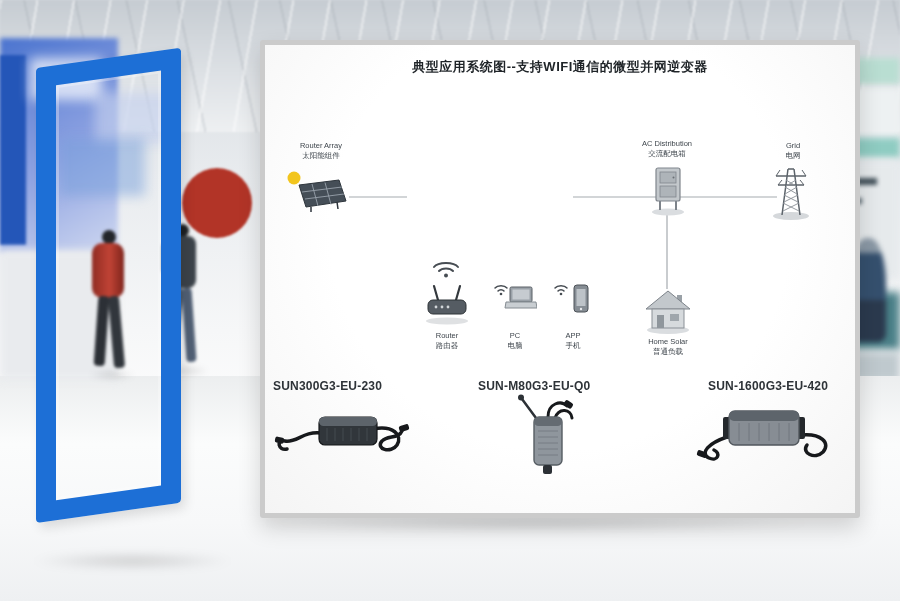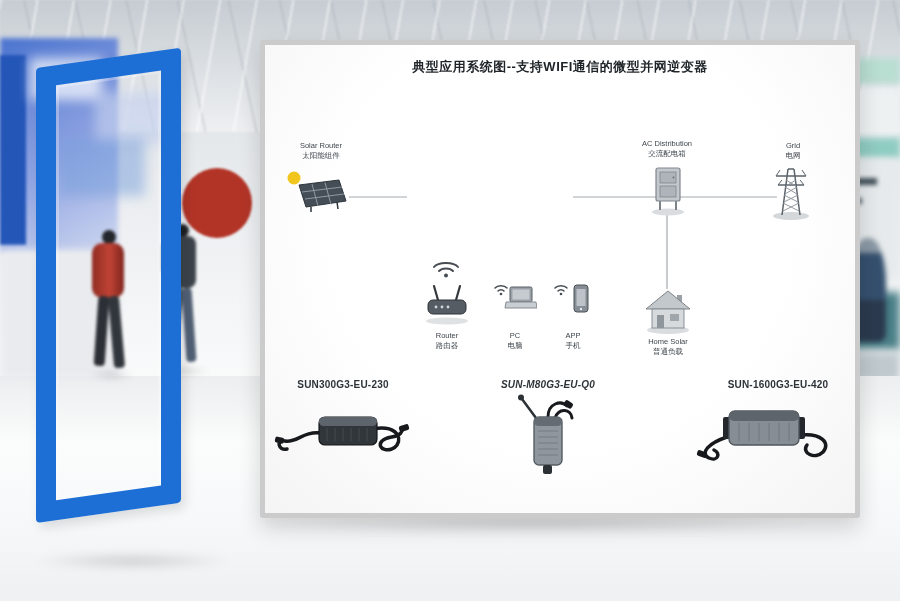--- a/index.html
+++ b/index.html
@@ -67,21 +67,21 @@
       background:#fdfdfd; border:5px solid #cbcbcb; border-radius:3px;
       box-shadow:0 10px 22px rgba(0,0,0,.16), inset 0 0 0 1px #ececec;margin-left:28px; }
   .diagram { position:relative; width:590px; height:468px; background:radial-gradient(ellipse at 50% 40%, #ffffff 55%, #f4f4f4 100%); }
 
   .title-cn { left:0; top:13px; width:590px; text-align:center; font-size:13px; font-weight:bold;
       color:#1f2428; letter-spacing:.5px; }
   .title-en { left:0; top:33px; width:590px; text-align:center; font-size:12px; font-weight:bold; color:#4a5056; }
 
   .lbl { font-size:7.5px; color:#3f464d; text-align:center; line-height:1.35; }
   .lbl b { display:block; font-weight:normal; }
-  .model { font-size:10px; font-weight:bold; color:#2e3338; text-align:center; letter-spacing:.2px; }
+  .model { font-size:12px; font-weight:bold; color:#2e3338; text-align:left; letter-spacing:.2px; }
 
   .dashed-box { left:142px; top:96px; width:166px; height:108px;
       border:1.5px dashed #a2a7ac; border-radius:2px; }
   .inv-l1 { left:0; top:5px;  width:100%; text-align:center; font-size:7.5px; font-weight:bold; color:#3a4046;}
   .inv-l2 { left:0; top:16px; width:100%; text-align:center; font-size:7.5px; color:#3a4046;}
 
   .logo { left:28px; top:6px; z-index:6; white-space:nowrap; }
   .logo-deye { font-size:34px; font-weight:800; color:#1160c4; letter-spacing:-1.5px; }
   .logo-cn   { font-size:25px; font-weight:bold; color:#1160c4; margin-left:3px; }
   .logo-reg  { font-size:11px; color:#4a4f54; vertical-align:18px; margin-left:1px; }
@@ -137,21 +137,21 @@
   <div class="abs panel">
     <div class="diagram">
 
       <div class="abs title-cn">典型应用系统图--支持WIFI通信的微型并网逆变器</div>
 
       <svg class="abs" style="left:0; top:0;" width="590" height="468" viewBox="0 0 590 468">
         <path d="M84,152 L142,152 M308,152 L512,152 M402,170 L402,244" stroke="#a6abb0" stroke-width="1.2" fill="none"></path>
       </svg>
 
       <div class="abs lbl" style="left:14px; top:96px; width:84px;">
-        <b>Solar Router</b>
+        <b>Router Array</b>
         <b>太阳能组件</b>
       </div>
       <div class="abs" style="left:20px; top:124px;">
         <svg width="62" height="46" viewBox="0 0 62 46">
           <circle cx="9" cy="9" r="6.5" fill="#f2c51d"></circle>
           <polygon points="14,16 54,11 61,32 21,38" fill="#454e57" stroke="#2e353c" stroke-width="1"></polygon>
           <path d="M17,23 L57,18 M20,30 L59,25 M27,15 L33,37 M40,13.5 L46,35.5" stroke="#98a2ab" stroke-width="0.9" fill="none"></path>
           <path d="M26,38 L26,43 M52,33 L53,40" stroke="#2e353c" stroke-width="1.5"></path>
         </svg>
       </div>
@@ -247,21 +247,21 @@
           <rect x="14" y="28" width="7" height="13" fill="#8f969c"></rect>
           <rect x="27" y="27" width="9" height="7" fill="#9fa6ac"></rect>
         </svg>
       </div>
       <div class="abs lbl" style="left:366px; top:292px; width:74px;">
         <b>Home Solar</b>
         <b>普通负载</b>
       </div>
 
       <div class="abs model" style="left:8px; top:334px; width:140px;">SUN300G3-EU-230</div>
-      <div class="abs model" style="left:213px; top:334px; width:140px;font-style:italic;">SUN-M80G3-EU-Q0</div>
+      <div class="abs model" style="left:213px; top:334px; width:140px;">SUN-M80G3-EU-Q0</div>
       <div class="abs model" style="left:443px; top:334px; width:140px;">SUN-1600G3-EU-420</div>
 
       <div class="abs" style="left:6px; top:352px;">
         <svg width="150" height="70" viewBox="0 0 150 70">
           <path d="M50,36 C32,34 26,46 14,44 C5,42.5 7,54 16,52" fill="none" stroke="#17191c" stroke-width="3.5" stroke-linecap="round"></path>
           <rect x="4" y="40" width="9" height="6" rx="2" fill="#17191c" transform="rotate(12 8 43)"></rect>
           <path d="M102,32 C122,28 132,38 126,48 C120,57 104,52 111,44 C116,38 128,42 131,34" fill="none" stroke="#17191c" stroke-width="3.5" stroke-linecap="round"></path>
           <rect x="128" y="28" width="10" height="6" rx="2" fill="#17191c" transform="rotate(-18 133 31)"></rect>
           <rect x="48" y="20" width="58" height="28" rx="6" fill="#31363b" stroke="#141719" stroke-width="1.2"></rect>
           <rect x="48" y="20" width="58" height="9" rx="4.5" fill="#5d646b"></rect>

